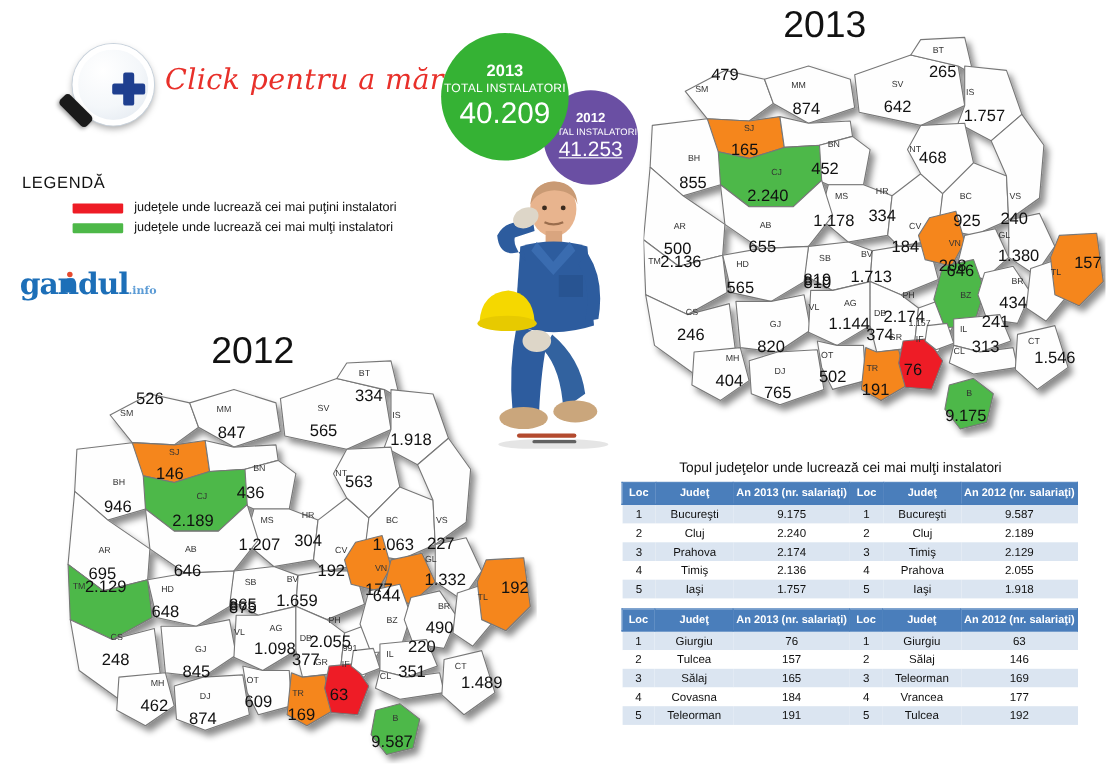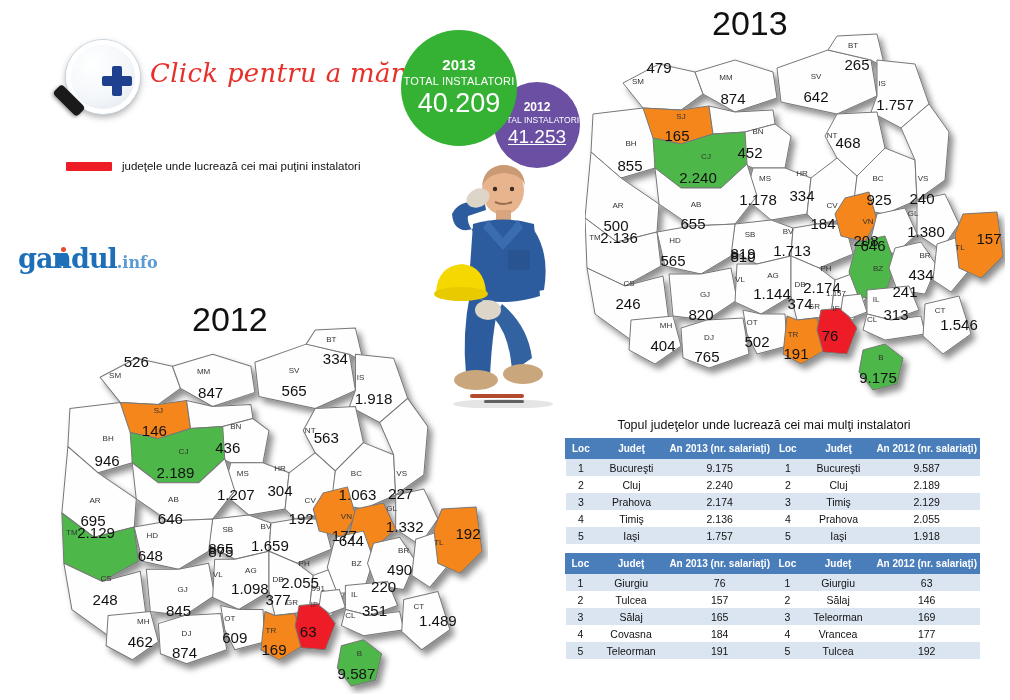--- a/index.html
+++ b/index.html
@@ -38,21 +38,21 @@
   #legend .swatch{width:46px;height:9px;border-radius:1px;margin-right:10px;flex:0 0 auto;}
   #legend .lbl{font-size:11.5px;color:#111;white-space:nowrap;}
 
   
   #logo{left:18px;top:243px;font-size:27px;font-weight:bold;letter-spacing:-1px;
         color:#1d6fb8;font-family:"DejaVu Serif",serif;}
   #logo .g{color:#1d6fb8;}
   #logo .fig{position:absolute;left:40px;top:4px;width:11px;height:20px;}
   #logo .fig .head{position:absolute;left:3px;top:0;width:5px;height:5px;border-radius:50%;background:#e64a2e;}
   #logo .fig .body{position:absolute;left:1px;top:6px;width:9px;height:13px;background:#1d6fb8;border-radius:2px;}
-  #logo .info{font-size:16px;color:#5b9bd5;font-weight:bold;letter-spacing:0;}
+  #logo .info{font-size:10px;color:#5b9bd5;font-weight:bold;letter-spacing:0;}
 
   
   .circle{border-radius:50%;display:flex;flex-direction:column;align-items:center;justify-content:center;color:#fff;text-align:center;}
   #circle-2013{left:401px;top:30px;width:116px;height:116px;background:#35b234;z-index:4;}
   #circle-2013 .yr{font-size:15px;font-weight:bold;line-height:1.1;}
   #circle-2013 .cap{font-size:11px;letter-spacing:.2px;line-height:1.3;}
   #circle-2013 .num{font-size:27px;line-height:1.15;}
   #circle-2012{left:494px;top:82px;width:86px;height:86px;background:#6a4fa3;z-index:3;}
   #circle-2012 .yr{font-size:12px;font-weight:bold;line-height:1.1;}
   #circle-2012 .cap{font-size:8.5px;letter-spacing:.1px;line-height:1.3;}
@@ -98,23 +98,28 @@
 <div class="abs" id="magnifier">
   <div class="glass">
     <div class="plus-h"></div>
     <div class="plus-v"></div>
   </div>
   <div class="handle"></div>
 </div>
 <div class="abs" id="click-text">Click pentru a mări</div>
 
 <div class="abs" id="legend">
+  <div class="title">LEGENDĂ</div>
   <div class="row">
     <span class="swatch" style="background:#ee1c25"></span>
     <span class="lbl">judeţele unde lucrează cei mai puţini instalatori</span>
+  </div>
+  <div class="row">
+    <span class="swatch" style="background:#4db848"></span>
+    <span class="lbl">judeţele unde lucrează cei mai mulţi instalatori</span>
   </div>
 </div>
 
 <div class="abs" id="logo">
   <span class="g">gandul</span><span class="info">.info</span>
   <span class="fig">
     <span class="head"></span>
       <span class="body"></span>
   </span>
 </div>

